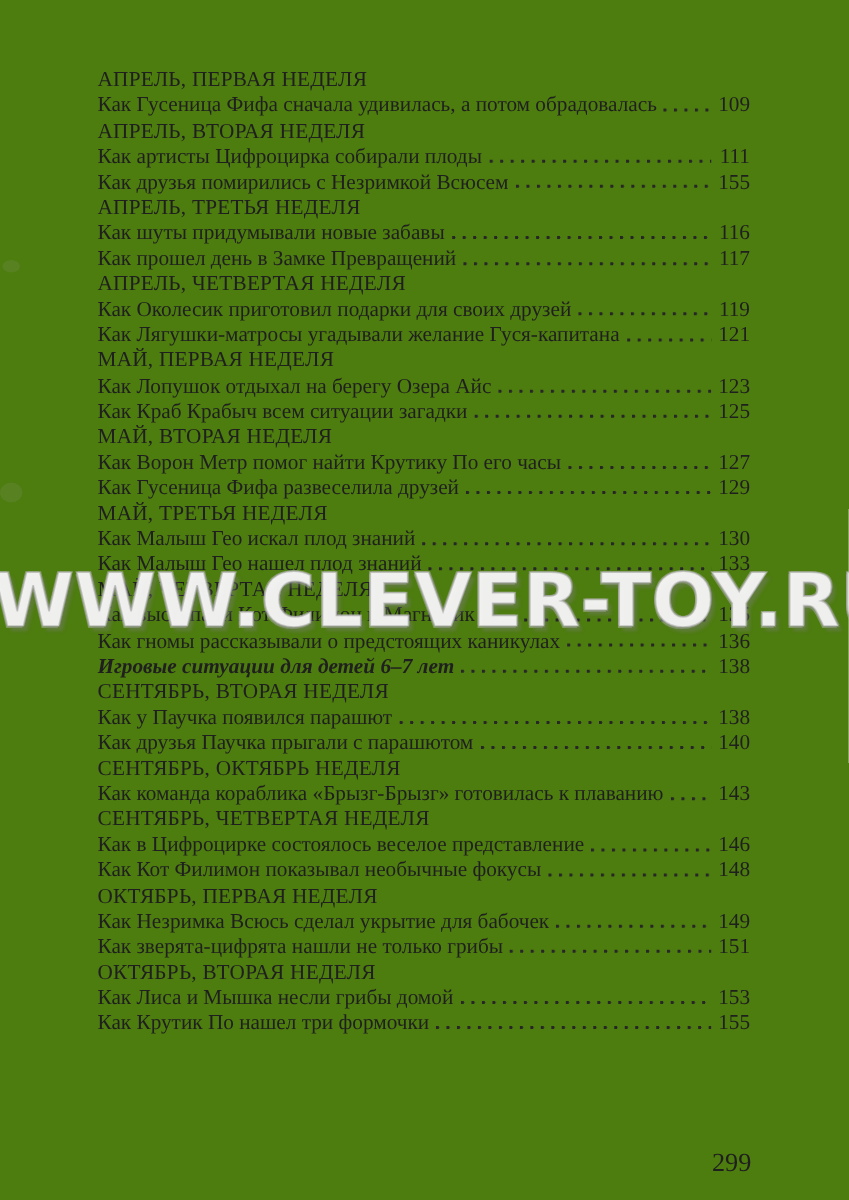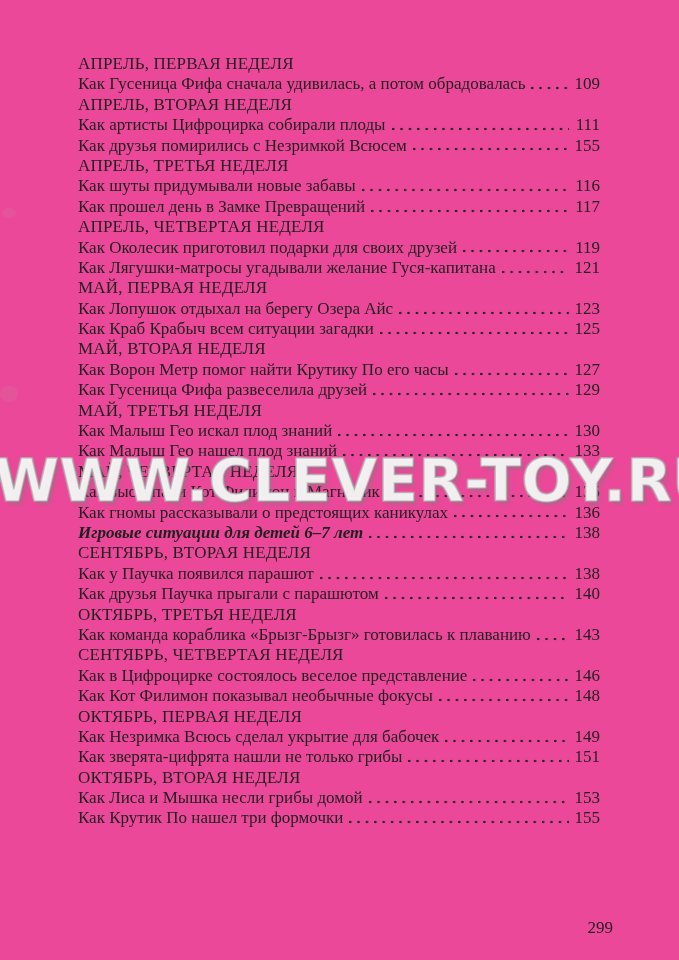--- a/index.html
+++ b/index.html
@@ -5,21 +5,21 @@
   html, body { margin: 0; padding: 0; }
   body {
     width: 679px; height: 960px;
     background: #ffffff;
     position: relative;
     overflow: hidden;
     font-family: "Liberation Serif", serif;
   }
   .page {
     position: absolute; inset: 0;
-    background: #ec4899;
+    background: #4d7c0f;
     padding-left: 12px;
   }
   .toc {
     position: absolute;
     left: 78px; top: 54px;
     width: 522px;
   }
   .row {
     display: flex;
     align-items: baseline;
@@ -65,22 +65,22 @@
       3px 4px 3px rgba(125, 125, 125, 0.40),
       -1px -1px 0 rgba(190, 190, 190, 0.45),
       1px -1px 0 rgba(190, 190, 190, 0.45),
       -1px 1px 0 rgba(190, 190, 190, 0.45);
     z-index: 5;
     pointer-events: none;
   }
   .folio {
     position: absolute;
     top: 918px;
-    right: 66px;
-    font-size: 17px;
+    right: 78px;
+    font-size: 21px;
     color: #1f1f1f;
   }
   
   .smudge { position: absolute; background: rgba(170,170,170,0.12); border-radius: 50%; }
   .smudge.s1 { left: 2px; top: 208px; width: 14px; height: 10px; }
   .smudge.s2 { left: 0px; top: 386px; width: 18px; height: 16px; }
 </style>
 </head>
 <body>
 
@@ -200,21 +200,21 @@
         <span class="title">Как у Паучка появился парашют</span>
         <span class="leader"></span>
         <span class="pg">138</span>
       </div>
       <div class="row entry">
         <span class="title">Как друзья Паучка прыгали с парашютом</span>
         <span class="leader"></span>
         <span class="pg">140</span>
       </div>
       <div class="row heading">
-        <span class="title">ОКТЯБРЬ, ТРЕТЬЯ НЕДЕЛЯ</span>
+        <span class="title">СЕНТЯБРЬ, ОКТЯБРЬ НЕДЕЛЯ</span>
       </div>
       <div class="row entry">
         <span class="title">Как команда кораблика «Брызг-Брызг» готовилась к плаванию</span>
         <span class="leader"></span>
         <span class="pg">143</span>
       </div>
       <div class="row heading">
         <span class="title">СЕНТЯБРЬ, ЧЕТВЕРТАЯ НЕДЕЛЯ</span>
       </div>
       <div class="row entry">

